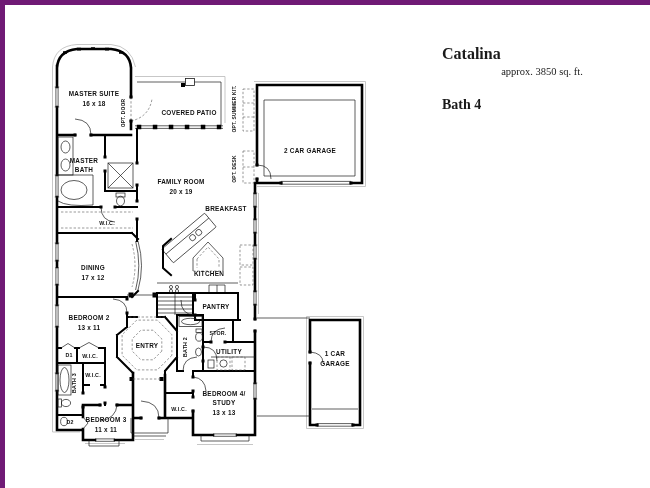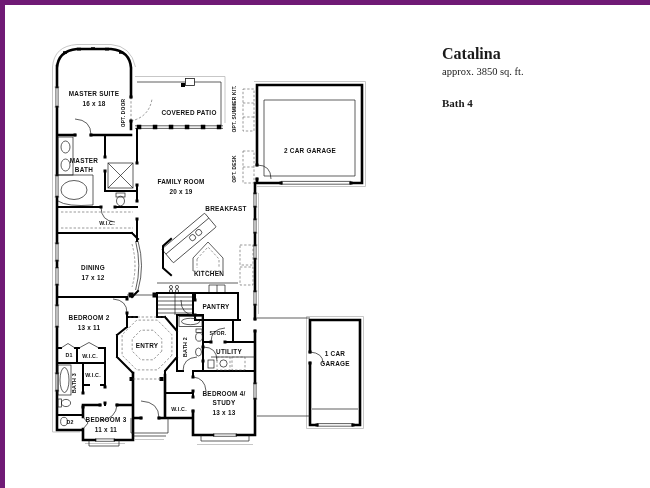--- a/index.html
+++ b/index.html
@@ -16,23 +16,23 @@
   .jamb{fill:#000;stroke:none;}
   text.rl{font-family:"Liberation Sans",sans-serif;font-weight:bold;font-size:6.4px;fill:#111;
           text-anchor:middle;letter-spacing:0.25px;}
   text.rs{font-family:"Liberation Sans",sans-serif;font-weight:bold;font-size:5.3px;fill:#111;
           text-anchor:middle;letter-spacing:0.2px;}
   text.rx{font-family:"Liberation Sans",sans-serif;font-weight:bold;font-size:4.9px;fill:#111;
           text-anchor:middle;letter-spacing:0.2px;}
   
   #info{position:absolute;left:437px;top:40px;width:200px;color:#1a1a1a;}
   .title{font-size:16px;font-weight:bold;margin:0 0 3px 0;}
-  .sqft{font-size:10.5px;margin:0 0 20px 0;}
+  .sqft{font-size:10.5px;margin:0 0 20px 0;text-align:center;}
   .opts-head{font-size:13.5px;font-style:italic;margin:0 0 22px 0;}
-  .opt-item{font-size:11px;font-weight:bold;margin:0;}
+  .opt-item{font-size:14px;font-weight:bold;margin:0;}
 </style>
 </head>
 <body>
 
 <div id="frame">
 
   <svg id="plan" width="650" height="488" viewBox="0 0 650 488">
 
     <path class="gray" d="
       M47.5,62 Q49,41 72,39.5 L106,39.5 Q126,41 130.5,62

